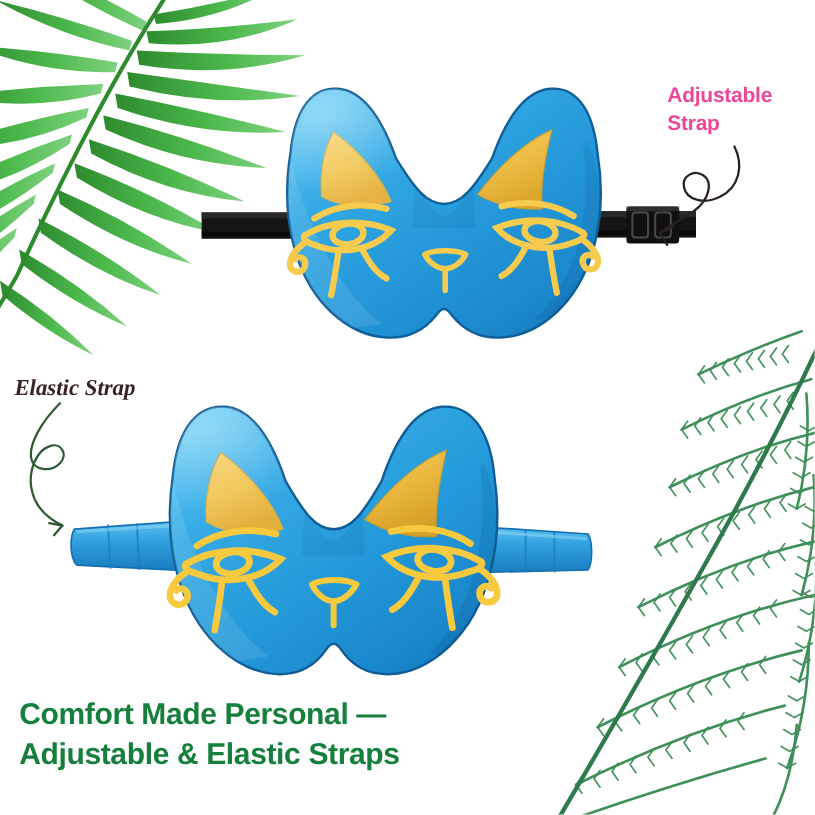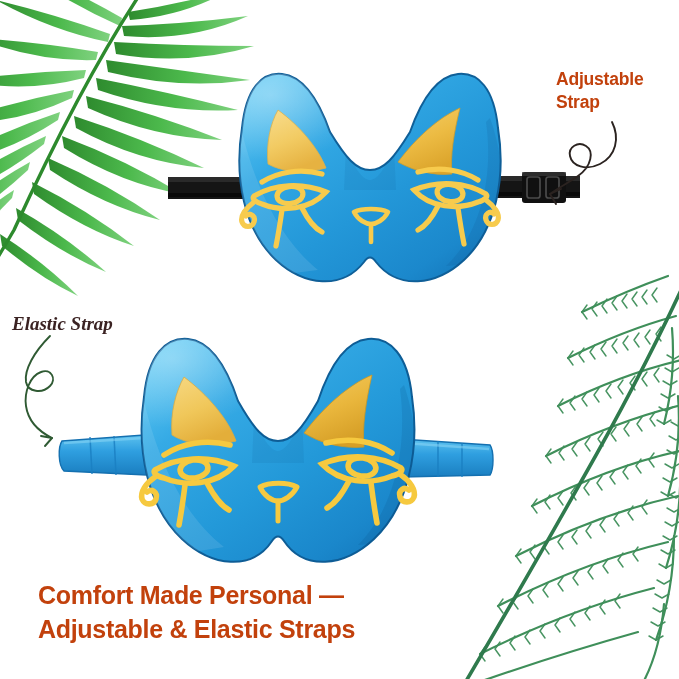--- a/index.html
+++ b/index.html
@@ -56,21 +56,21 @@
 
   
   .callout {
     position: absolute;
     margin: 0;
     white-space: pre-line;
   }
   #label-adjustable {
     left: 556px;
     top: 68px;
-    color: #c2410c;
+    color: #ec4899;
     font-family: "Liberation Sans", sans-serif;
     font-weight: bold;
     font-size: 17.5px;
     line-height: 1.33;
     letter-spacing: -0.2px;
   }
   #label-elastic {
     left: 12px;
     top: 313px;
     color: #3a2222;
@@ -83,24 +83,24 @@
   }
 
   
   .arrow-svg { position: absolute; pointer-events: none; }
   #arrow-adjustable { left: 516px; top: 120px; width: 110px; height: 100px; }
   #arrow-elastic    { left: 14px;  top: 334px; width: 110px; height: 118px; }
 
   
   #tagline {
     position: absolute;
-    left: 38px;
+    left: 16px;
     top: 578px;
     margin: 0;
-    color: #c2410c;
+    color: #15803d;
     font-family: "Liberation Sans", sans-serif;
     font-weight: bold;
     font-size: 25px;
     line-height: 1.36;
     letter-spacing: -0.3px;
     white-space: pre-line;
   }
 </style>
 </head>
 <body>

